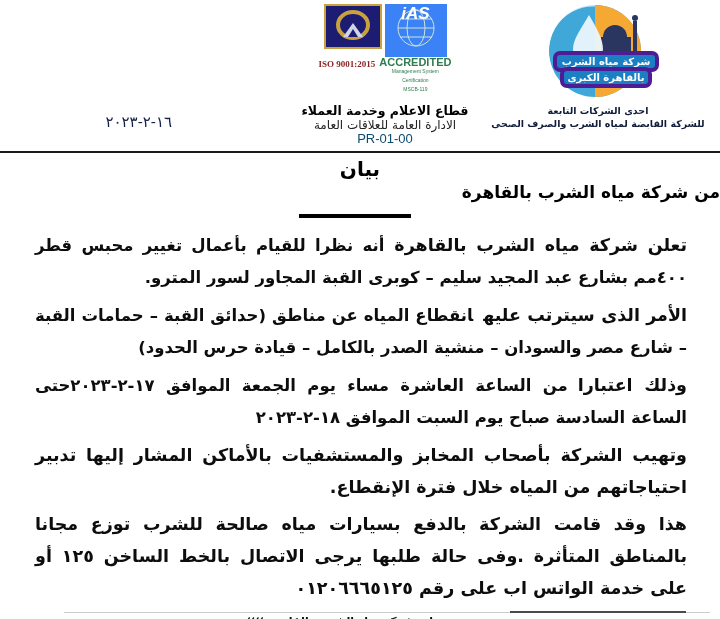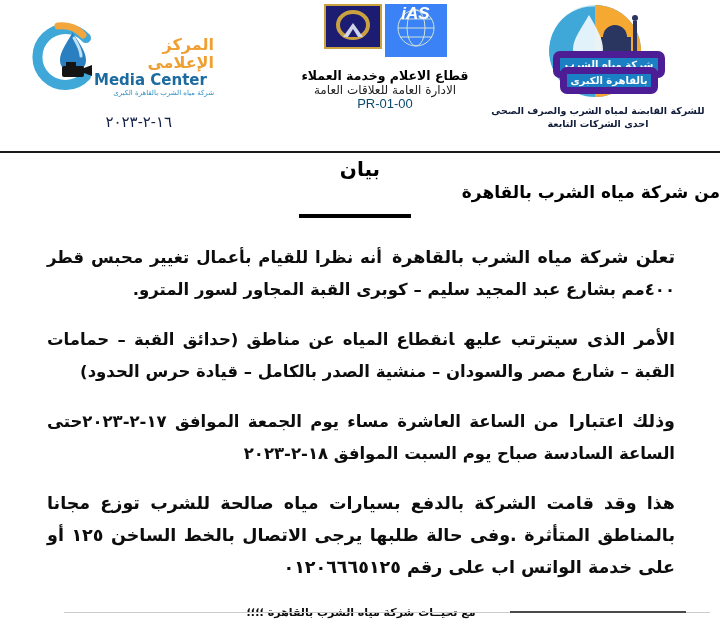--- a/index.html
+++ b/index.html
@@ -27,61 +27,43 @@
   .acc-wrap{line-height:6px;}
   .acc-cap{color:#2e7d4f;font-weight:bold;font-size:11px;letter-spacing:0px;font-family:"Liberation Sans",sans-serif;}
   .acc-sub{color:#2e7d4f;font-size:5px;line-height:6px;font-family:"Liberation Sans",sans-serif;}
   .dept{direction:rtl;margin-top:12px;line-height:14px;}
   .dept-l1{font-weight:bold;font-size:12.5px;color:#000;}
   .dept-l2,.dept-l3{font-size:12px;color:#222;font-weight:normal;}
   .dept-code{font-size:13px;color:#0c4a6e;direction:ltr;font-family:"Liberation Sans",sans-serif;}
   
   .co-logo{position:absolute;left:543px;top:3px;width:116px;height:100px;}
   .co-banner{position:absolute;left:10px;color:#fff;font-weight:bold;font-size:10px;direction:rtl;
-             background:#1b7fc4;border:7px solid #4c1d95;border-radius:7px;text-align:center;padding:0 3px;line-height:13px;}
+             background:#1b7fc4;border:4px solid #4c1d95;border-radius:7px;text-align:center;padding:0 3px;line-height:13px;}
   .co-tag{position:absolute;left:480px;top:104px;width:236px;direction:rtl;text-align:center;
           font-size:9.5px;font-weight:bold;color:#101c3a;line-height:13px;}
   
   .doc-title{position:absolute;left:0;top:157px;width:720px;text-align:center;direction:rtl;
              font-size:20px;font-weight:900;color:#000;}
   .doc-subtitle{position:absolute;left:0;top:182px;width:720px;text-align:right;direction:rtl;
                 font-size:17px;font-weight:900;color:#000;}
   .sub-underline{position:absolute;left:299px;top:214px;width:112px;height:4px;background:#000;}
   .content{position:absolute;top:224px;right:28px;left:30px;direction:rtl;text-align:justify;}
-  .para{margin:17px;font-size:16.5px;font-weight:700;line-height:32px;color:#0d0d0d;}
+  .para{margin:5px;font-size:16.5px;font-weight:700;line-height:32px;color:#0d0d0d;}
   .lead{font-weight:900;font-size:17.5px;margin-left:10px;}
   .heavy{font-weight:900;font-size:17.5px;}
   .closing{margin-top:3px;text-align:center;font-weight:900;font-size:11px;line-height:26px;color:#0d0d0d;}
   
   .bot-rule-light{position:absolute;left:64px;top:612px;width:646px;height:1px;background:#cccccc;}
   .bot-rule-dark{position:absolute;left:510px;top:611px;width:176px;height:2px;background:#4a4a4a;}
 </style>
 </head>
 <body>
 
 <div class="page">
 
-  <div class="mc-logo">
-    <svg width="70" height="78" viewBox="0 0 70 78">
-      <path d="M58 22 A 28 28 0 1 0 58 60" fill="none" stroke="#3fa8d8" stroke-width="10" stroke-linecap="round"></path>
-      <path d="M30 10 A 28 28 0 0 1 55 19" fill="none" stroke="#f2a63c" stroke-width="7" stroke-linecap="round"></path>
-      <path d="M44 16 C 52 28 58 36 58 44 a 13 13 0 0 1 -26 0 c 0 -8 6 -16 13 -28 z" fill="#2a7fc0"></path>
-      <path d="M46 22 C 50 29 53 34 53 40" fill="none" stroke="#bfe2f5" stroke-width="3" stroke-linecap="round"></path>
-      <g>
-        <rect x="34" y="50" width="22" height="11" rx="2" fill="#141414"></rect>
-        <polygon points="56,52 64,49 64,60 56,57" fill="#141414"></polygon>
-        <rect x="38" y="46" width="10" height="4" fill="#141414"></rect>
-      </g>
-    </svg>
-    <div class="mc-texts">
-      <div class="mc-ar">المركز الإعلامى</div>
-      <div class="mc-en">Media Center</div>
-      <div class="mc-sub">شركة مياه الشرب بالقاهرة الكبرى</div>
-    </div>
-  </div>
 
   <div class="hdr-date">١٦-٢-٢٠٢٣</div>
 
   <div class="cert-col">
     <div class="badges">
       <div class="iso-badge">
         <svg width="44" height="36" viewBox="0 0 44 36">
           <ellipse cx="22" cy="16" rx="15" ry="13" fill="none" stroke="#c9a23f" stroke-width="4"></ellipse>
           <polygon points="22,14 32,28 12,28" fill="#cfd4e8"></polygon>
           <polygon points="22,20 27,28 17,28" fill="#1c1c72"></polygon>
@@ -90,20 +72,29 @@
       <div class="ias-badge">
         <svg width="62" height="47" viewBox="0 0 62 47" style="position:absolute;left:0;top:0;">
           <circle cx="31" cy="24" r="18" fill="none" stroke="#cfe3d6" stroke-width="1"></circle>
           <ellipse cx="31" cy="24" rx="9" ry="18" fill="none" stroke="#cfe3d6" stroke-width="1"></ellipse>
           <line x1="13" y1="24" x2="49" y2="24" stroke="#cfe3d6" stroke-width="1"></line>
           <line x1="15" y1="15" x2="47" y2="15" stroke="#cfe3d6" stroke-width="1"></line>
           <line x1="15" y1="33" x2="47" y2="33" stroke="#cfe3d6" stroke-width="1"></line>
         </svg>
         <span class="ias-txt">iAS</span>
       </div>
+    </div>
+    <div class="cap-row">
+      <span class="iso-cap">ISO 9001:2015</span>
+      <span class="acc-wrap">
+        <span class="acc-cap">ACCREDITED</span><br>
+        <span class="acc-sub">Management System</span><br>
+        <span class="acc-sub">Certification</span><br>
+        <span class="acc-sub">MSCB-119</span>
+      </span>
     </div>
     <div class="dept">
       <div class="dept-l1">قطاع الاعلام وخدمة العملاء</div>
       <div class="dept-l2">الادارة العامة للعلاقات العامة</div>
       <div class="dept-code">PR-01-00</div>
     </div>
   </div>
 
   <div class="co-logo">
     <svg width="104" height="100" viewBox="0 0 104 100">
@@ -116,34 +107,35 @@
         <circle cx="92" cy="15" r="3"></circle>
       </g>
       <path d="M46 12 C 54 26 60 36 60 46 a 15 15 0 0 1 -30 0 c 0 -10 8 -20 16 -34 z" fill="#eaf6fd" opacity="0.95"></path>
       <path d="M52 2 A46 46 0 0 0 10 70" fill="none" stroke="#ffffff" stroke-width="3" opacity="0.7"></path>
     </svg>
     <div class="co-banner" style="top:48px;width:92px;">شركة مياه الشرب</div>
     <div class="co-banner" style="top:64px;width:78px;left:17px;">بالقاهرة الكبرى</div>
   </div>
 
   <div class="co-tag">
+    <div>احدى الشركات التابعة</div>
     <div>للشركة القابضة لمياه الشرب والصرف الصحى</div>
-    <div>احدى الشركات التابعة</div>
   </div>
 
   <div class="hdr-rule"></div>
 
   <div class="doc-title">بيان</div>
   <div class="doc-subtitle">من شركة مياه الشرب بالقاهرة</div>
   <div class="sub-underline"></div>
 
   <div class="content">
     <p class="para"><span class="lead">تعلن شركة مياه الشرب بالقاهرة</span><span>أنه نظرا للقيام بأعمال تغيير محبس قطر ٤٠٠مم بشارع عبد المجيد سليم – كوبرى القبة المجاور لسور المترو.</span></p>
     <p class="para"><span class="lead">الأمر الذى سيترتب عليه</span><span>انقطاع المياه عن مناطق (حدائق القبة – حمامات القبة – شارع مصر والسودان – منشية الصدر بالكامل – قيادة حرس الحدود)</span></p>
     <p class="para"><span class="lead">وذلك اعتبارا</span><span>من الساعة العاشرة مساء يوم الجمعة الموافق ١٧-٢-٢٠٢٣حتى الساعة السادسة صباح يوم السبت الموافق ١٨-٢-٢٠٢٣</span></p>
+    <p class="para heavy">وتهيب الشركة بأصحاب المخابز والمستشفيات بالأماكن المشار إليها تدبير احتياجاتهم من المياه خلال فترة الإنقطاع.</p>
     <p class="para heavy">هذا وقد قامت الشركة بالدفع بسيارات مياه صالحة للشرب توزع مجانا بالمناطق المتأثرة .وفى حالة طلبها يرجى الاتصال بالخط الساخن ١٢٥ أو على خدمة الواتس اب على رقم ٠١٢٠٦٦٦٥١٢٥</p>
     <p class="closing">مع تحيــات شركة مياه الشرب بالقاهرة ؛؛؛؛</p>
   </div>
 
   <div class="bot-rule-light"></div>
   <div class="bot-rule-dark"></div>
 
 </div>
 
 </body></html>

